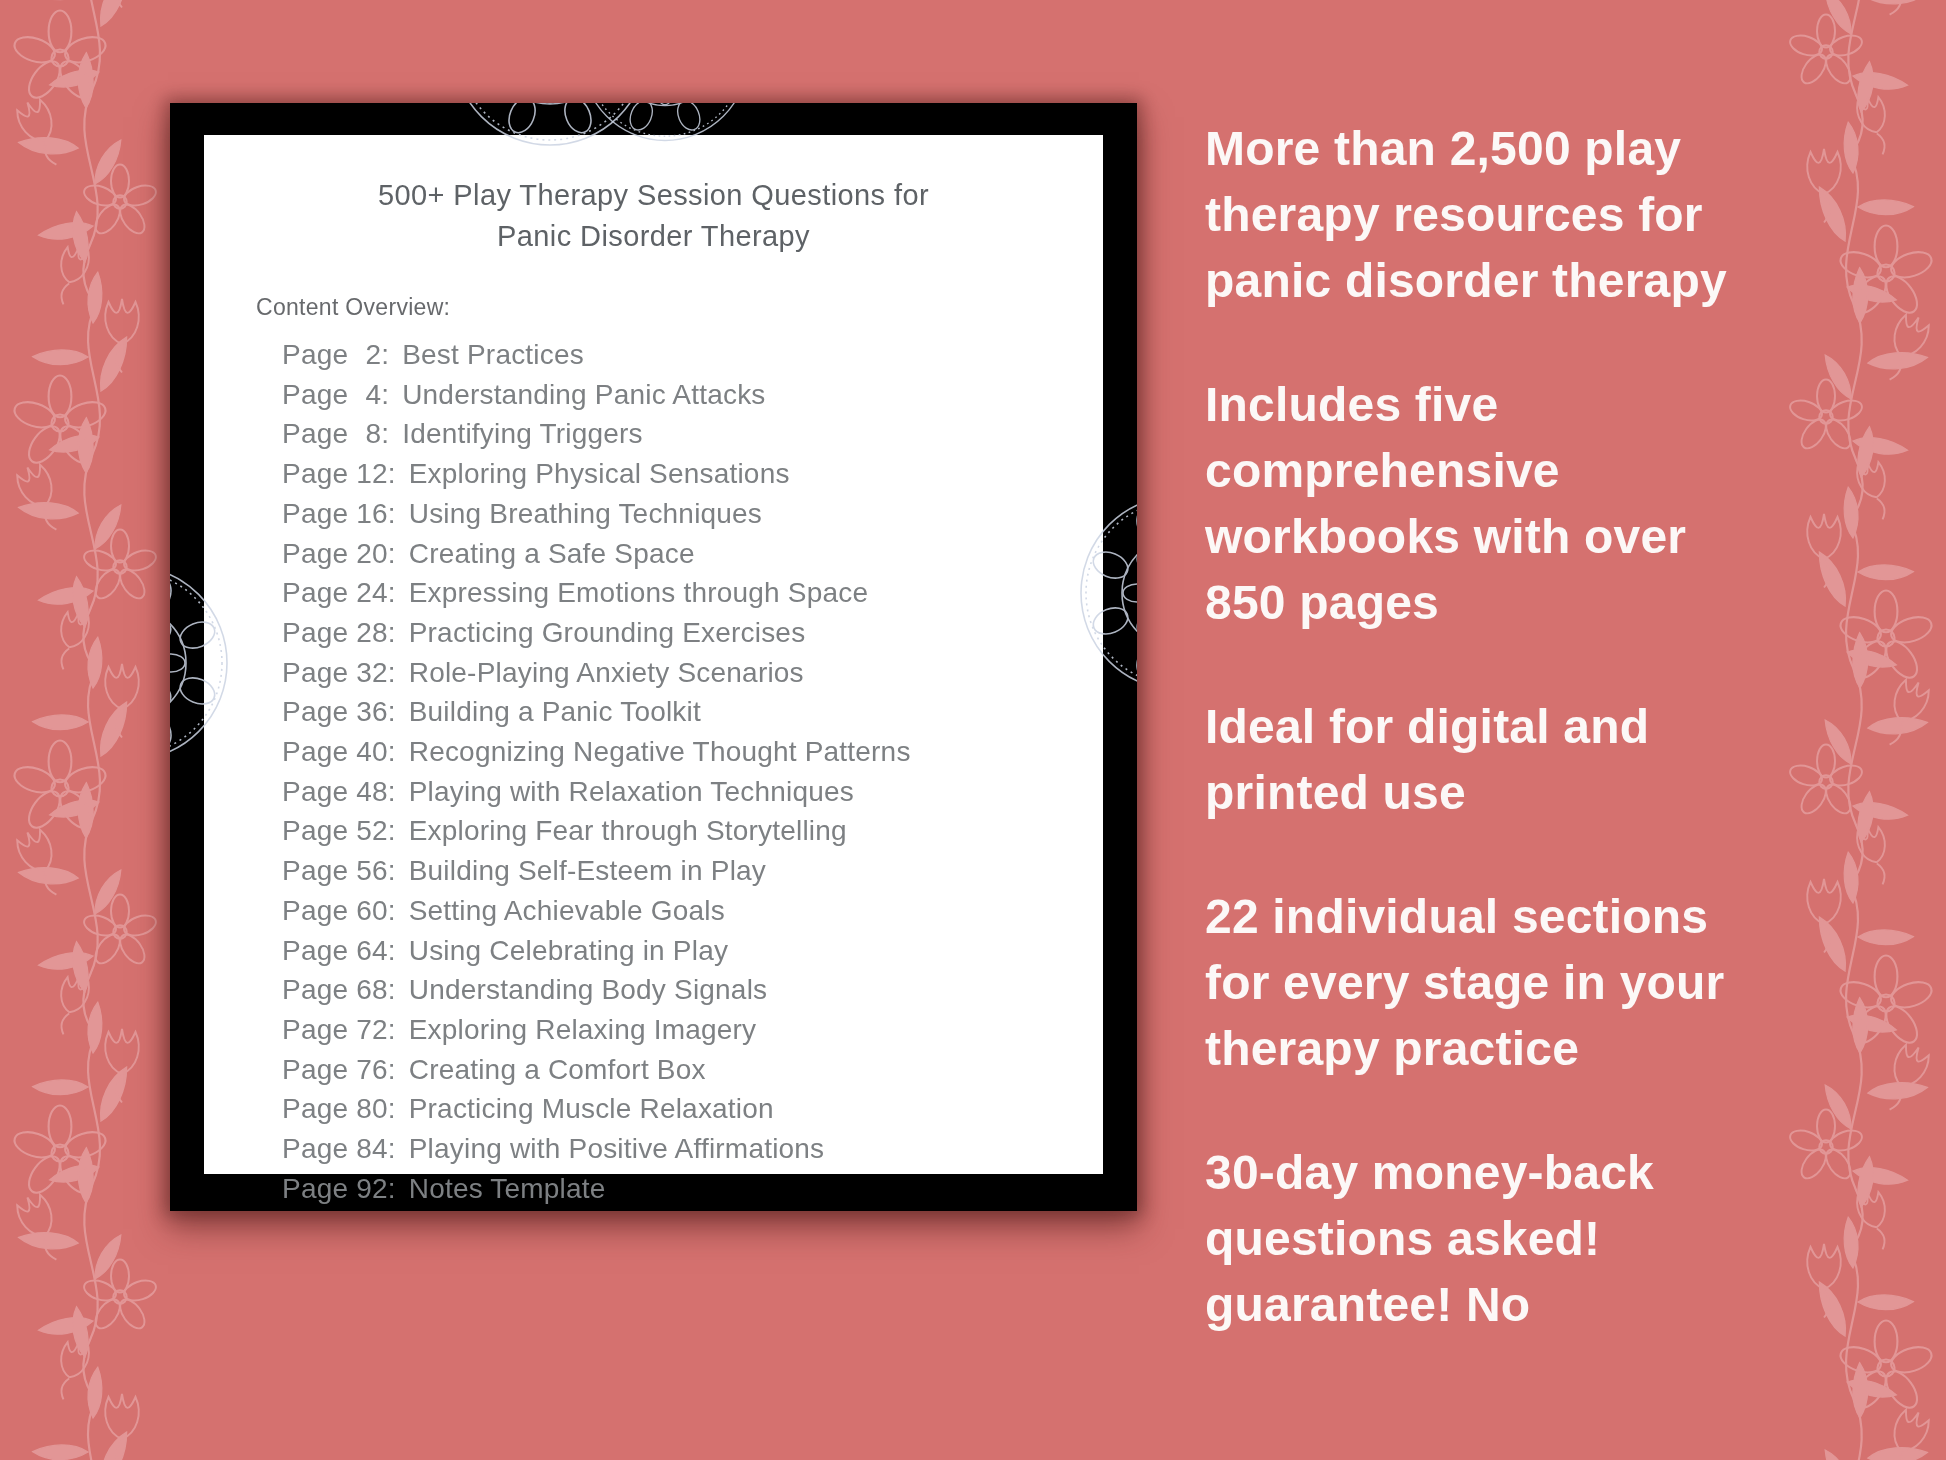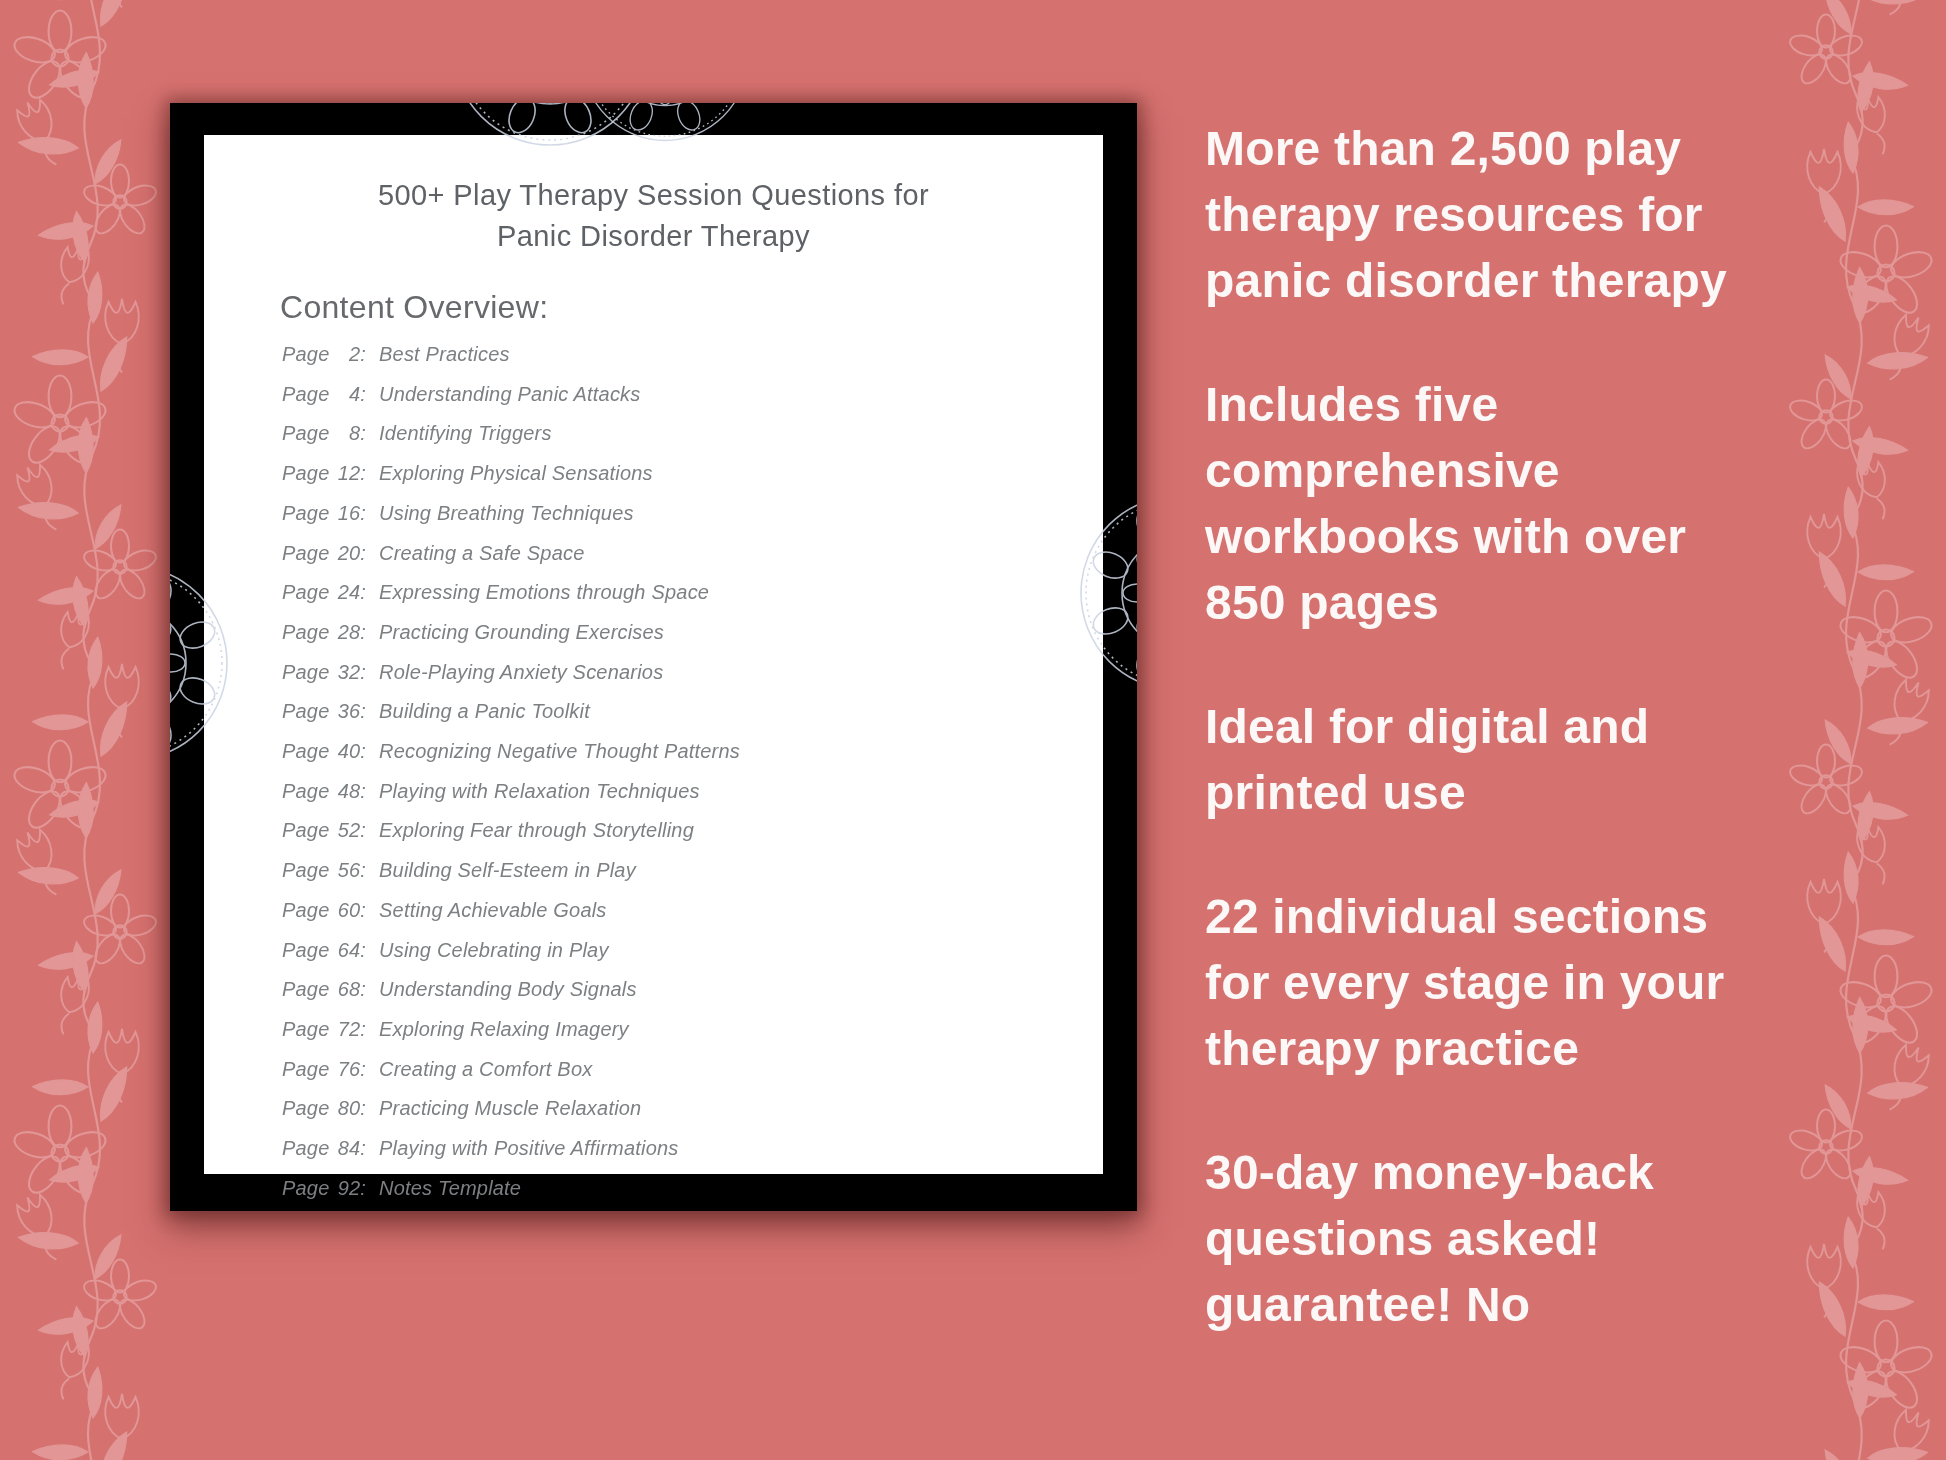--- a/index.html
+++ b/index.html
@@ -26,27 +26,27 @@
   }
   .mandala{position:absolute;z-index:2;opacity:.85;pointer-events:none;}
   .doc-content{position:absolute;left:34px;top:32px;right:34px;bottom:37px;z-index:3;}
 
   .doc-title{
     position:absolute;top:40px;left:0;width:100%;text-align:center;
     font-size:29px;line-height:41px;color:#5e6266;letter-spacing:.4px;
   }
   .overview-heading{
     position:absolute;top:157px;left:52px;
-    font-size:32px;line-height:30px;color:#67696c;letter-spacing:.3px;margin-left:24px;
+    font-size:23px;line-height:30px;color:#67696c;letter-spacing:.3px;
   }
   ul.toc{
     position:absolute;top:200px;left:78px;margin:0;padding:0;list-style:none;
   }
   ul.toc li{
-    font-size:20px;line-height:39.7px;color:#7d8083;white-space:nowrap;letter-spacing:.2px;font-style:italic;
+    font-size:28px;line-height:39.7px;color:#7d8083;white-space:nowrap;letter-spacing:.2px;
   }
   .toc-num{display:inline-block;min-width:25px;text-align:right;}
   .toc-sep{margin-right:13px;}
 
   
   .marketing{
     position:absolute;left:1205px;top:116px;width:690px;
     color:#fcf8f7;font-weight:700;
   }
   .marketing .para{margin:0 0 58px 0;}

